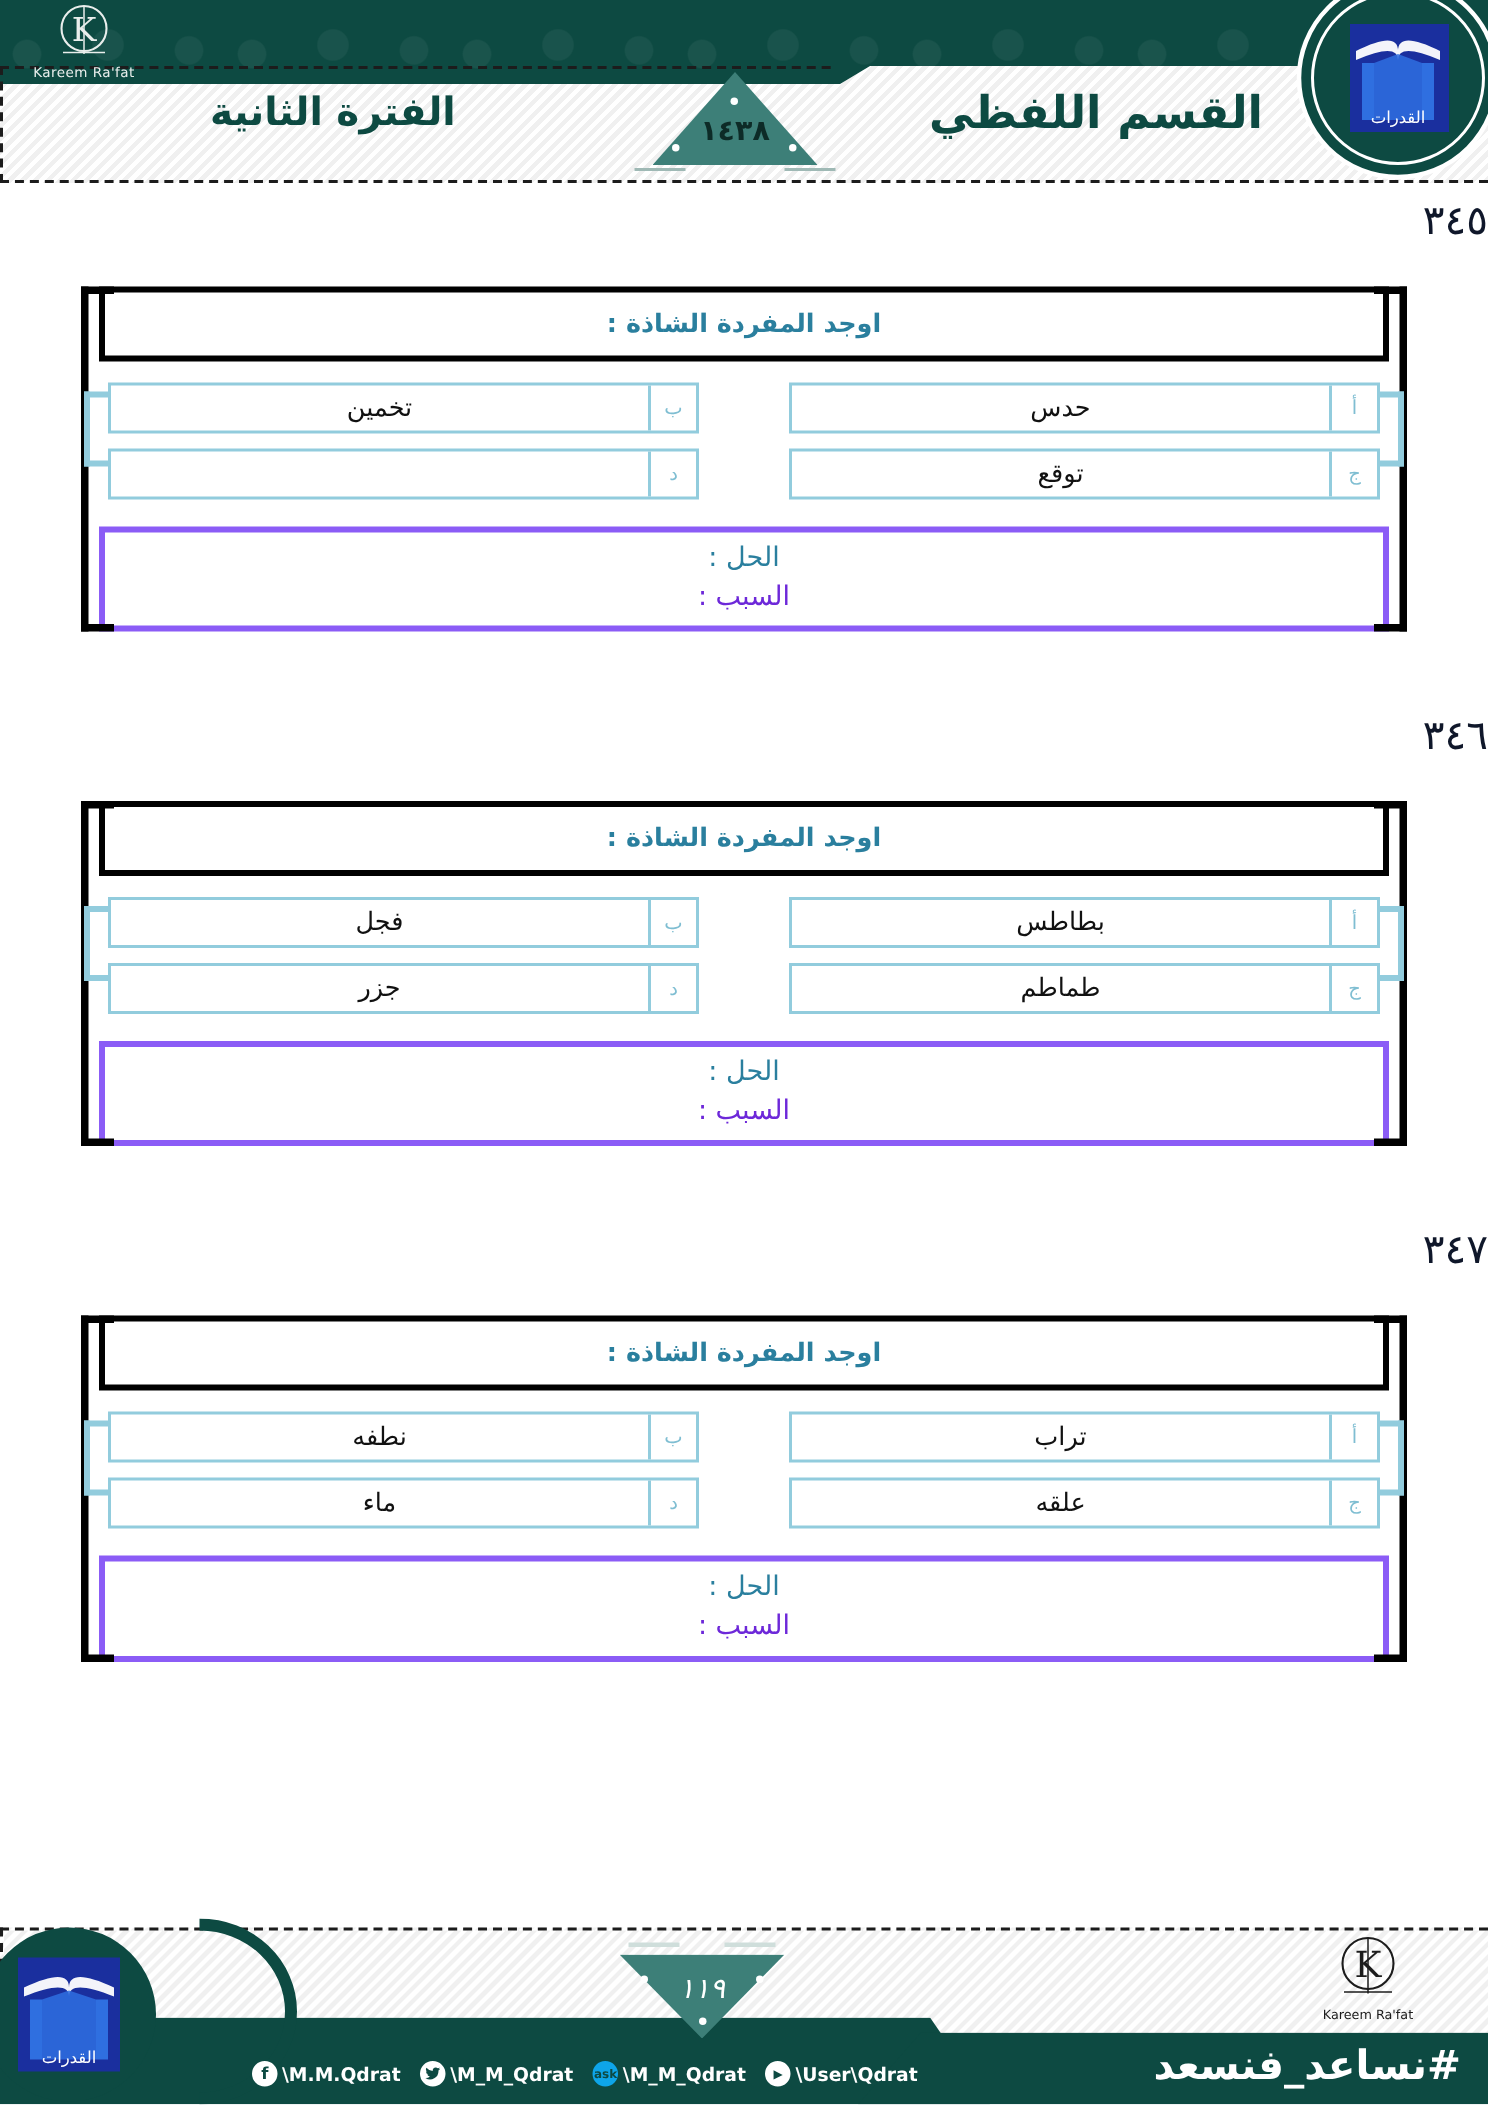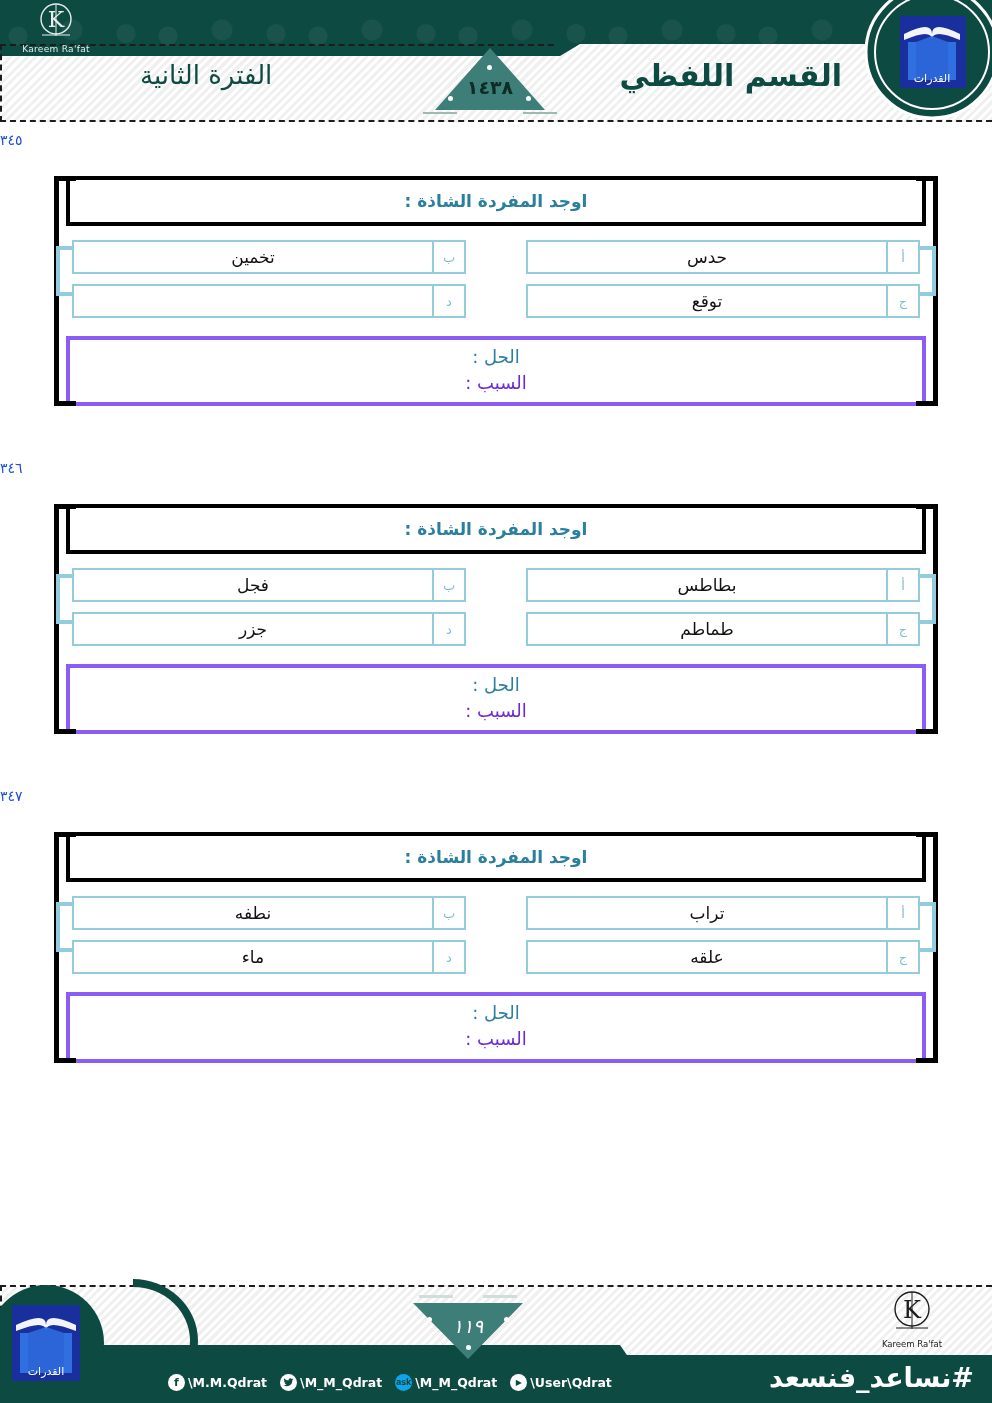--- a/index.html
+++ b/index.html
@@ -98,21 +98,21 @@
     font-size: 30px;
     font-weight: 700;
     color: #0d4a42;
     z-index: 7;
     direction: rtl;
   }
   .header-subtitle {
     position: absolute;
     left: 140px; top: 60px;
     font-size: 26px;
-    font-weight: 400;
+    font-weight: 700;
     color: #0d4a42;
     z-index: 7;
     direction: rtl;
   }
 
   
   .year-badge {
     position: absolute;
     left: 435px; top: 48px;
     width: 110px; height: 62px;
@@ -143,23 +143,23 @@
   .year-badge .bar {
     position: absolute; top: 64px; height: 2px; background: #9fb9b5;
   }
   .year-badge .b1 { left: -12px; width: 34px; }
   .year-badge .b2 { left: 88px; width: 34px; }
 
   
   .content { position: relative; width: 992px; }
 
   .qnum {
-    text-align: left;
-    font-size: 14px;
-    color: #1d4ed8;
+    text-align: right;
+    font-size: 27px;
+    color: #0f172a;
     letter-spacing: 1px;
     margin: 10px 0 6px 0;
     direction: rtl;
   }
 
   
   .qblock {
     position: relative;
     width: 904px;
     margin: 0 auto;

